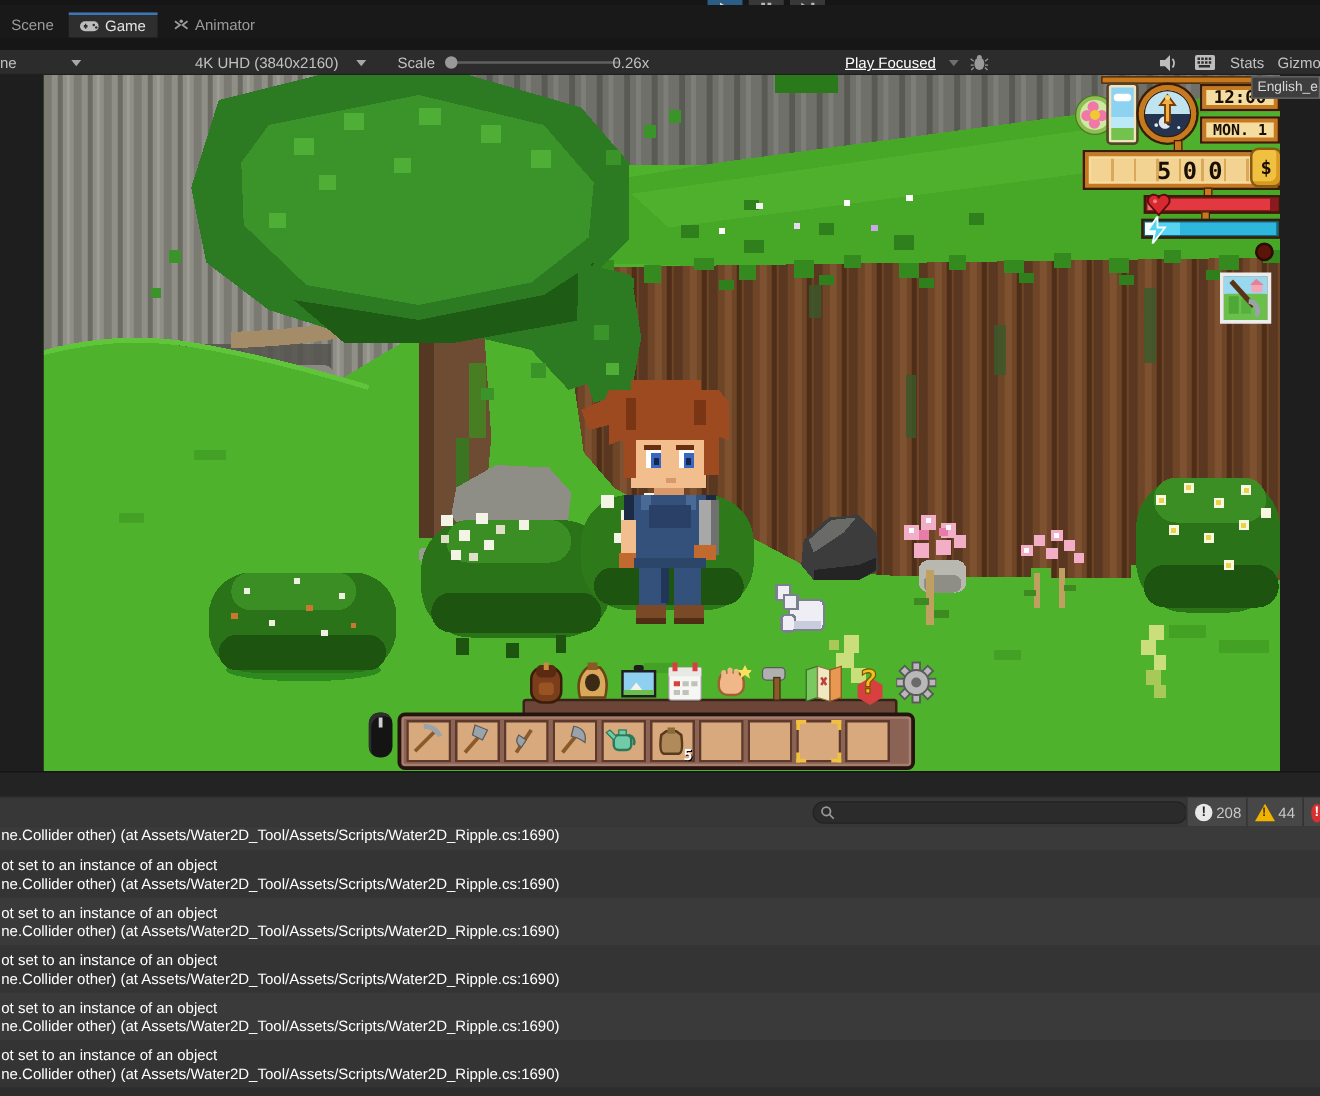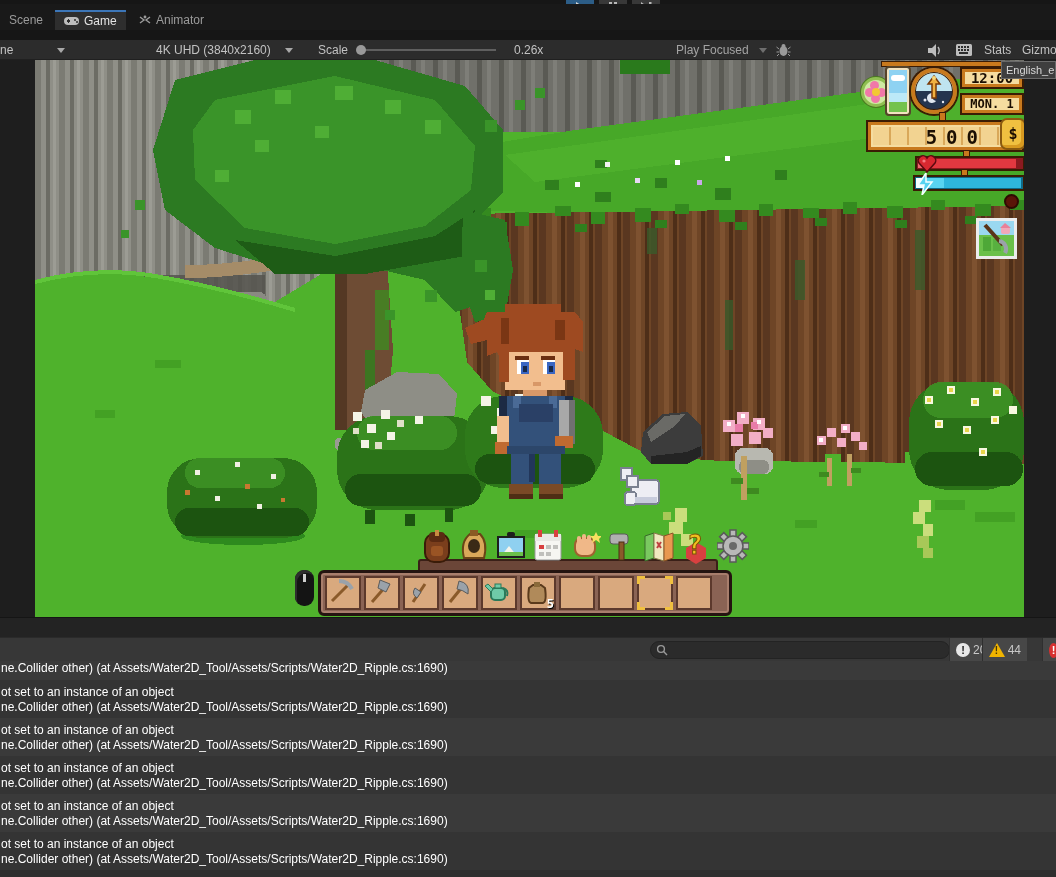--- a/index.html
+++ b/index.html
@@ -15,21 +15,21 @@
   #tabstrip { position:absolute; left:0; top:4px; width:1056px; height:26px; background:#191919; }
   .tab { position:absolute; bottom:0; height:20px; display:flex; align-items:center; gap:5px;
     padding:0 9px; color:#9b9b9b; font-size:12px; }
   .tab.active { background:#2e2e2e; color:#e4e4e4; border-top:2px solid #3c76b8; }
   
   #gametoolbar { position:absolute; left:0; top:40px; width:1056px; height:20px; background:#2c2c2c;
     color:#c2c2c2; font-size:12px; border-bottom:1px solid #202020; }
   .tbitem { position:absolute; top:0; height:20px; display:flex; align-items:center; gap:6px; }
   .ddarrow { width:0; height:0; border-left:4px solid transparent; border-right:4px solid transparent;
     border-top:5px solid #a8a8a8; margin-left:4px; }
-  .dim { color:#a3a3a3; }
+  .dim { color:#ffffff;text-decoration:underline; }
   .slider-track { width:138px; height:2px; background:#5f5f5f; position:relative; }
   .slider-handle { position:absolute; left:-2px; top:-4px; width:10px; height:10px; border-radius:50%; background:#999; }
   
   #gamearea { position:absolute; left:0; top:60px; width:1056px; height:557px; background:#1e1e1e; }
   #viewport { position:absolute; left:35px; top:0; width:989px; height:557px; overflow:hidden; background:#4fb22c; }
   #viewport svg { position:absolute; left:0; top:0; }
   
   .hud { position:absolute; }
   .wframe { border:2px solid #3a1c04; box-shadow:inset 0 0 0 3px #c8791d; background:#f5dca0; }
   .pixfont { font-family:"DejaVu Sans Mono", monospace; font-weight:bold; color:#1a0e02; }
@@ -172,21 +172,21 @@
     <span class="ddarrow" style="margin-left:8px;"></span>
   </div>
   <div class="tbitem" style="left:318px;">
     <span>Scale</span>
   </div>
   <div class="tbitem" style="left:358px;">
     <div class="slider-track">
       <div class="slider-handle"></div>
     </div>
   </div>
-  <div class="tbitem" style="left:514px;">
+  <div class="tbitem" style="left:490px;">
     <span>0.26x</span>
   </div>
   <div class="tbitem dim" style="left:676px;">
     <span>Play Focused</span>
     <span class="ddarrow" style="border-top-color:#6e6e6e;"></span>
   </div>
   <div class="tbitem" style="left:776px;">
     <svg width="15" height="14" viewBox="0 0 15 14">
       <ellipse cx="7.5" cy="8" rx="4" ry="5" fill="#9a9a9a"></ellipse>
         <circle cx="7.5" cy="3" r="2" fill="#9a9a9a"></circle>
@@ -788,21 +788,21 @@
 <div id="consolebar">
   <svg width="12" height="12" viewBox="0 0 12 12" style="position:absolute; left:656px; top:6px; z-index:2;">
     <circle cx="5" cy="5" r="3.4" stroke="#9a9a9a" stroke-width="1.4" fill="none"></circle>
     <line x1="7.6" y1="7.6" x2="11" y2="11" stroke="#9a9a9a" stroke-width="1.4"></line>
   </svg>
   <input id="con-search" value="" placeholder="" style="">
   <div class="badge" style="right:57px;">
     <span class="info-ico">!</span>
     <span>208</span>
   </div>
-  <div class="badge" style="right:29px;">
+  <div class="badge" style="right:14px;">
     <span class="warn-tri"></span>
     <span>44</span>
   </div>
   <div class="badge" style="right:-8px; width:22px;">
     <span class="err-ico">!</span>
   </div>
 </div>
 
 <div id="consolelist">
     <div class="centry" style="background: rgb(58, 58, 58); height: 19px; padding-top: 0px;">

